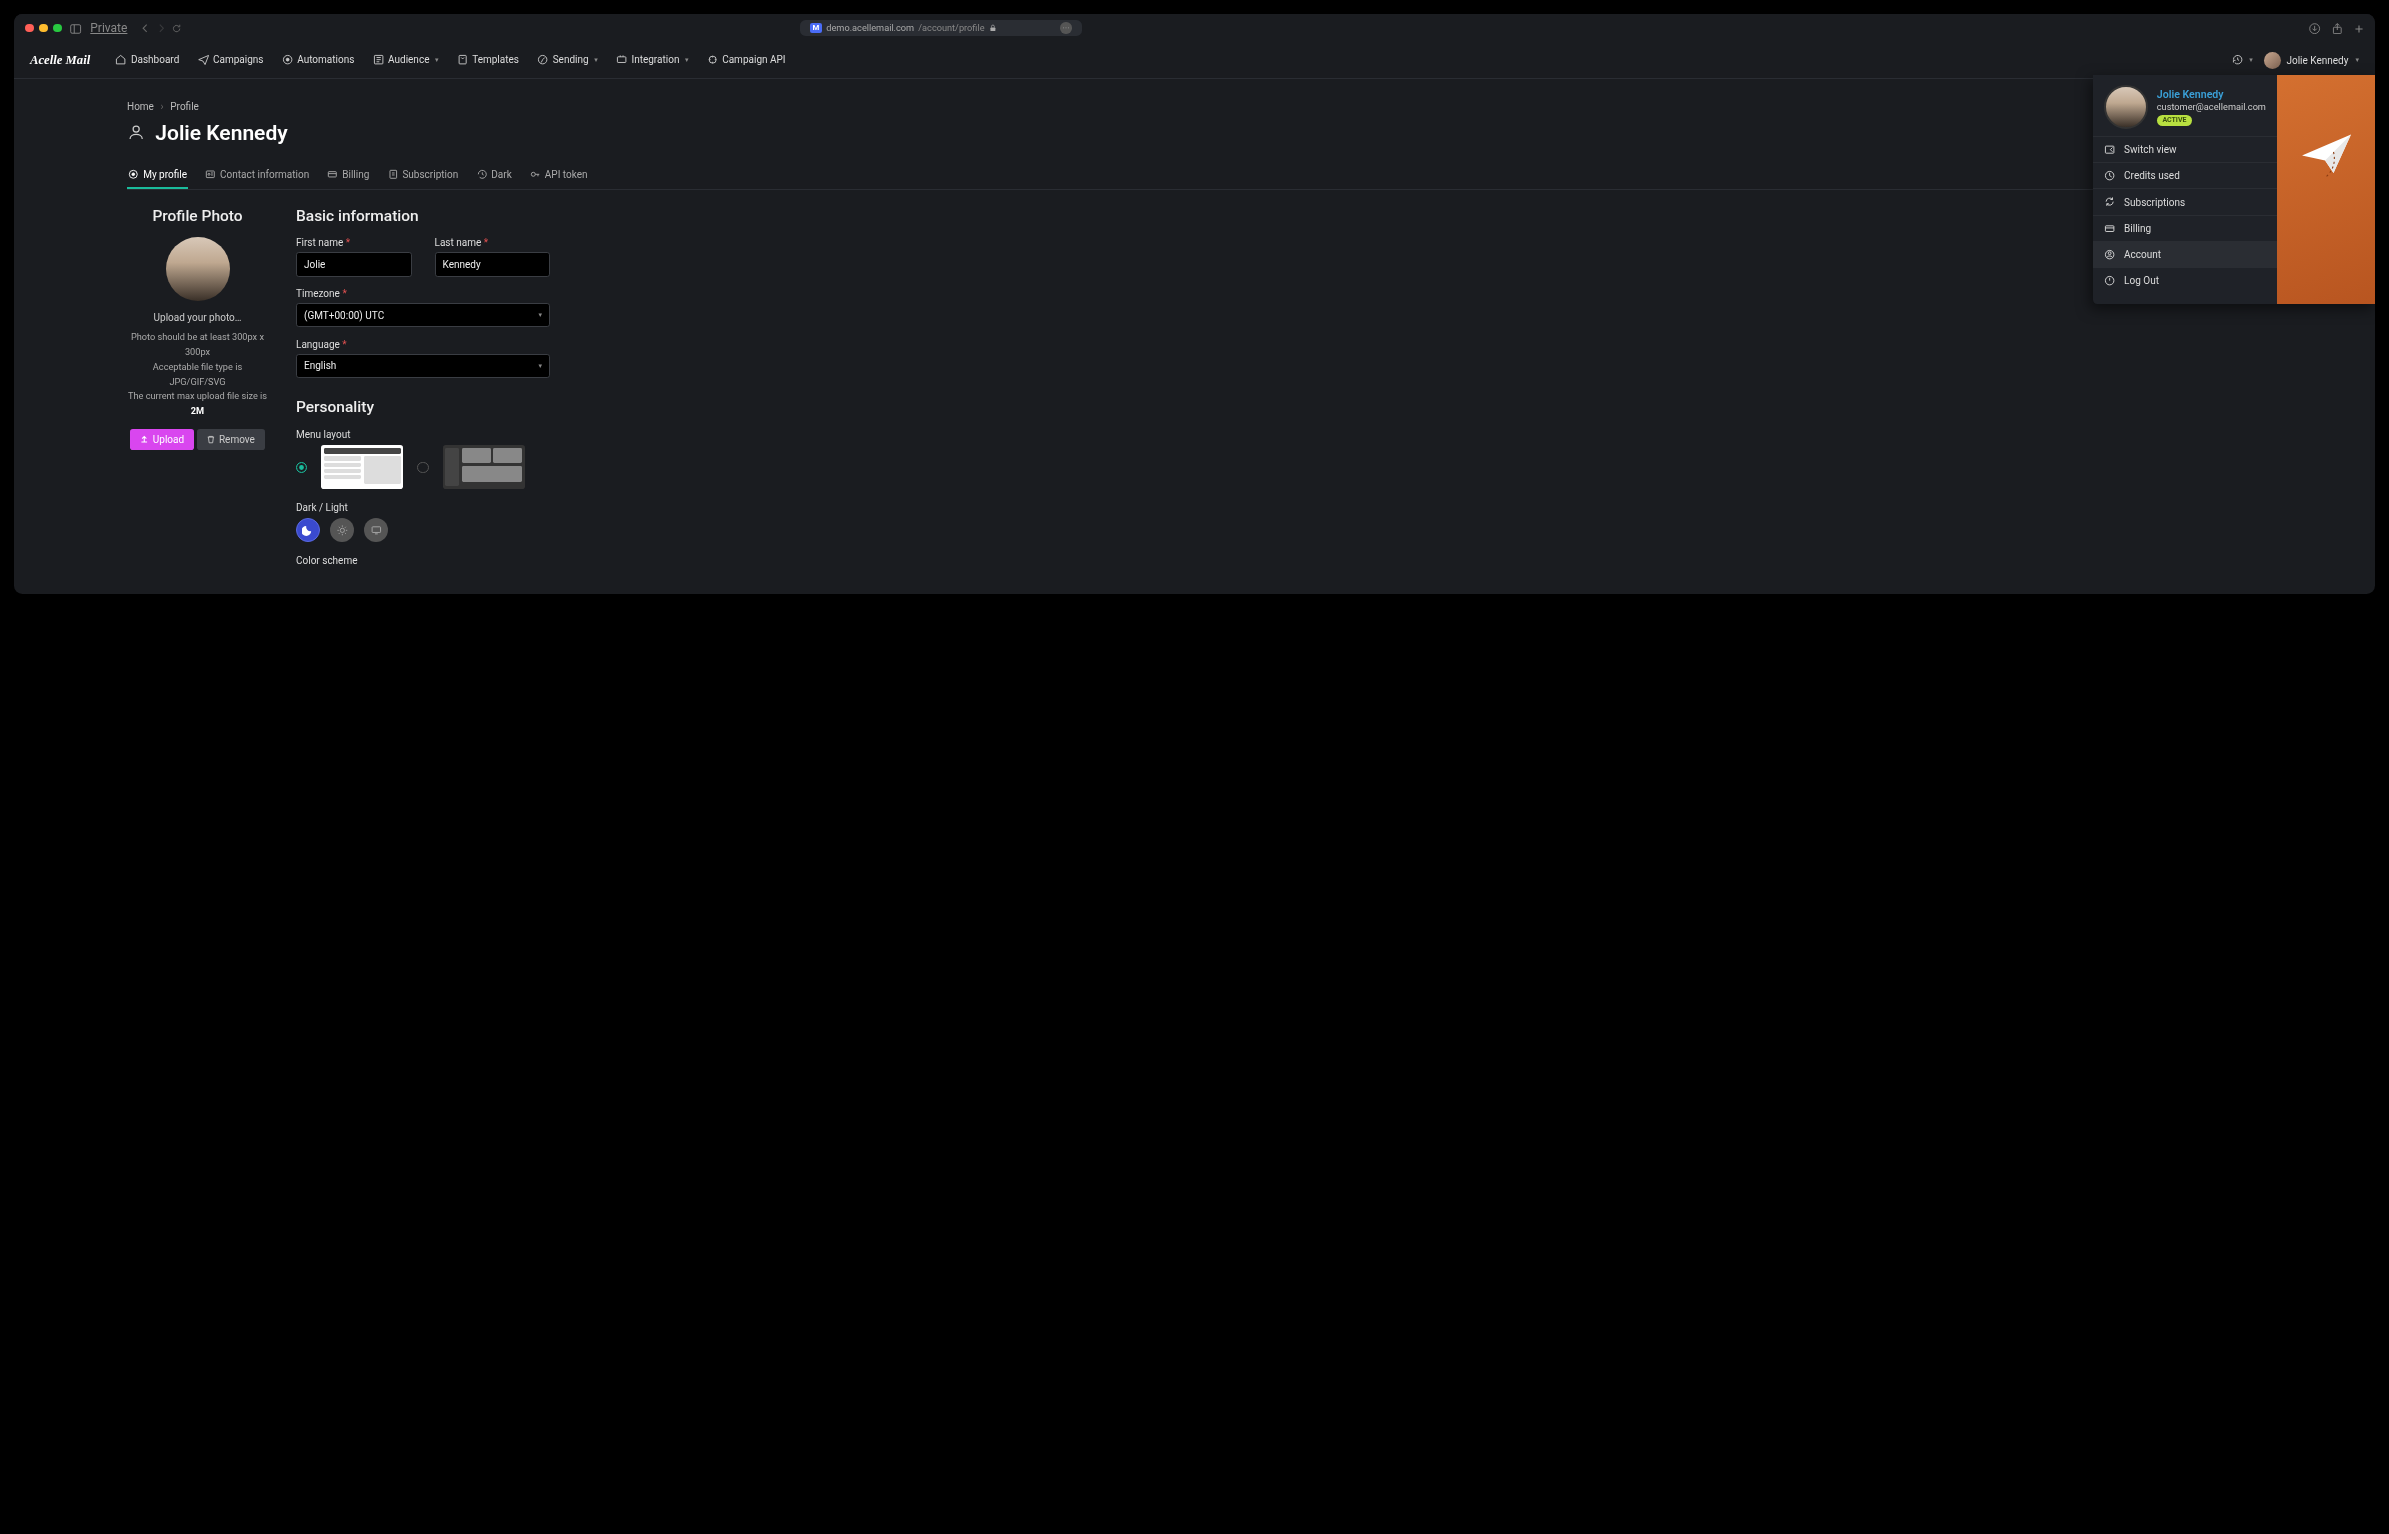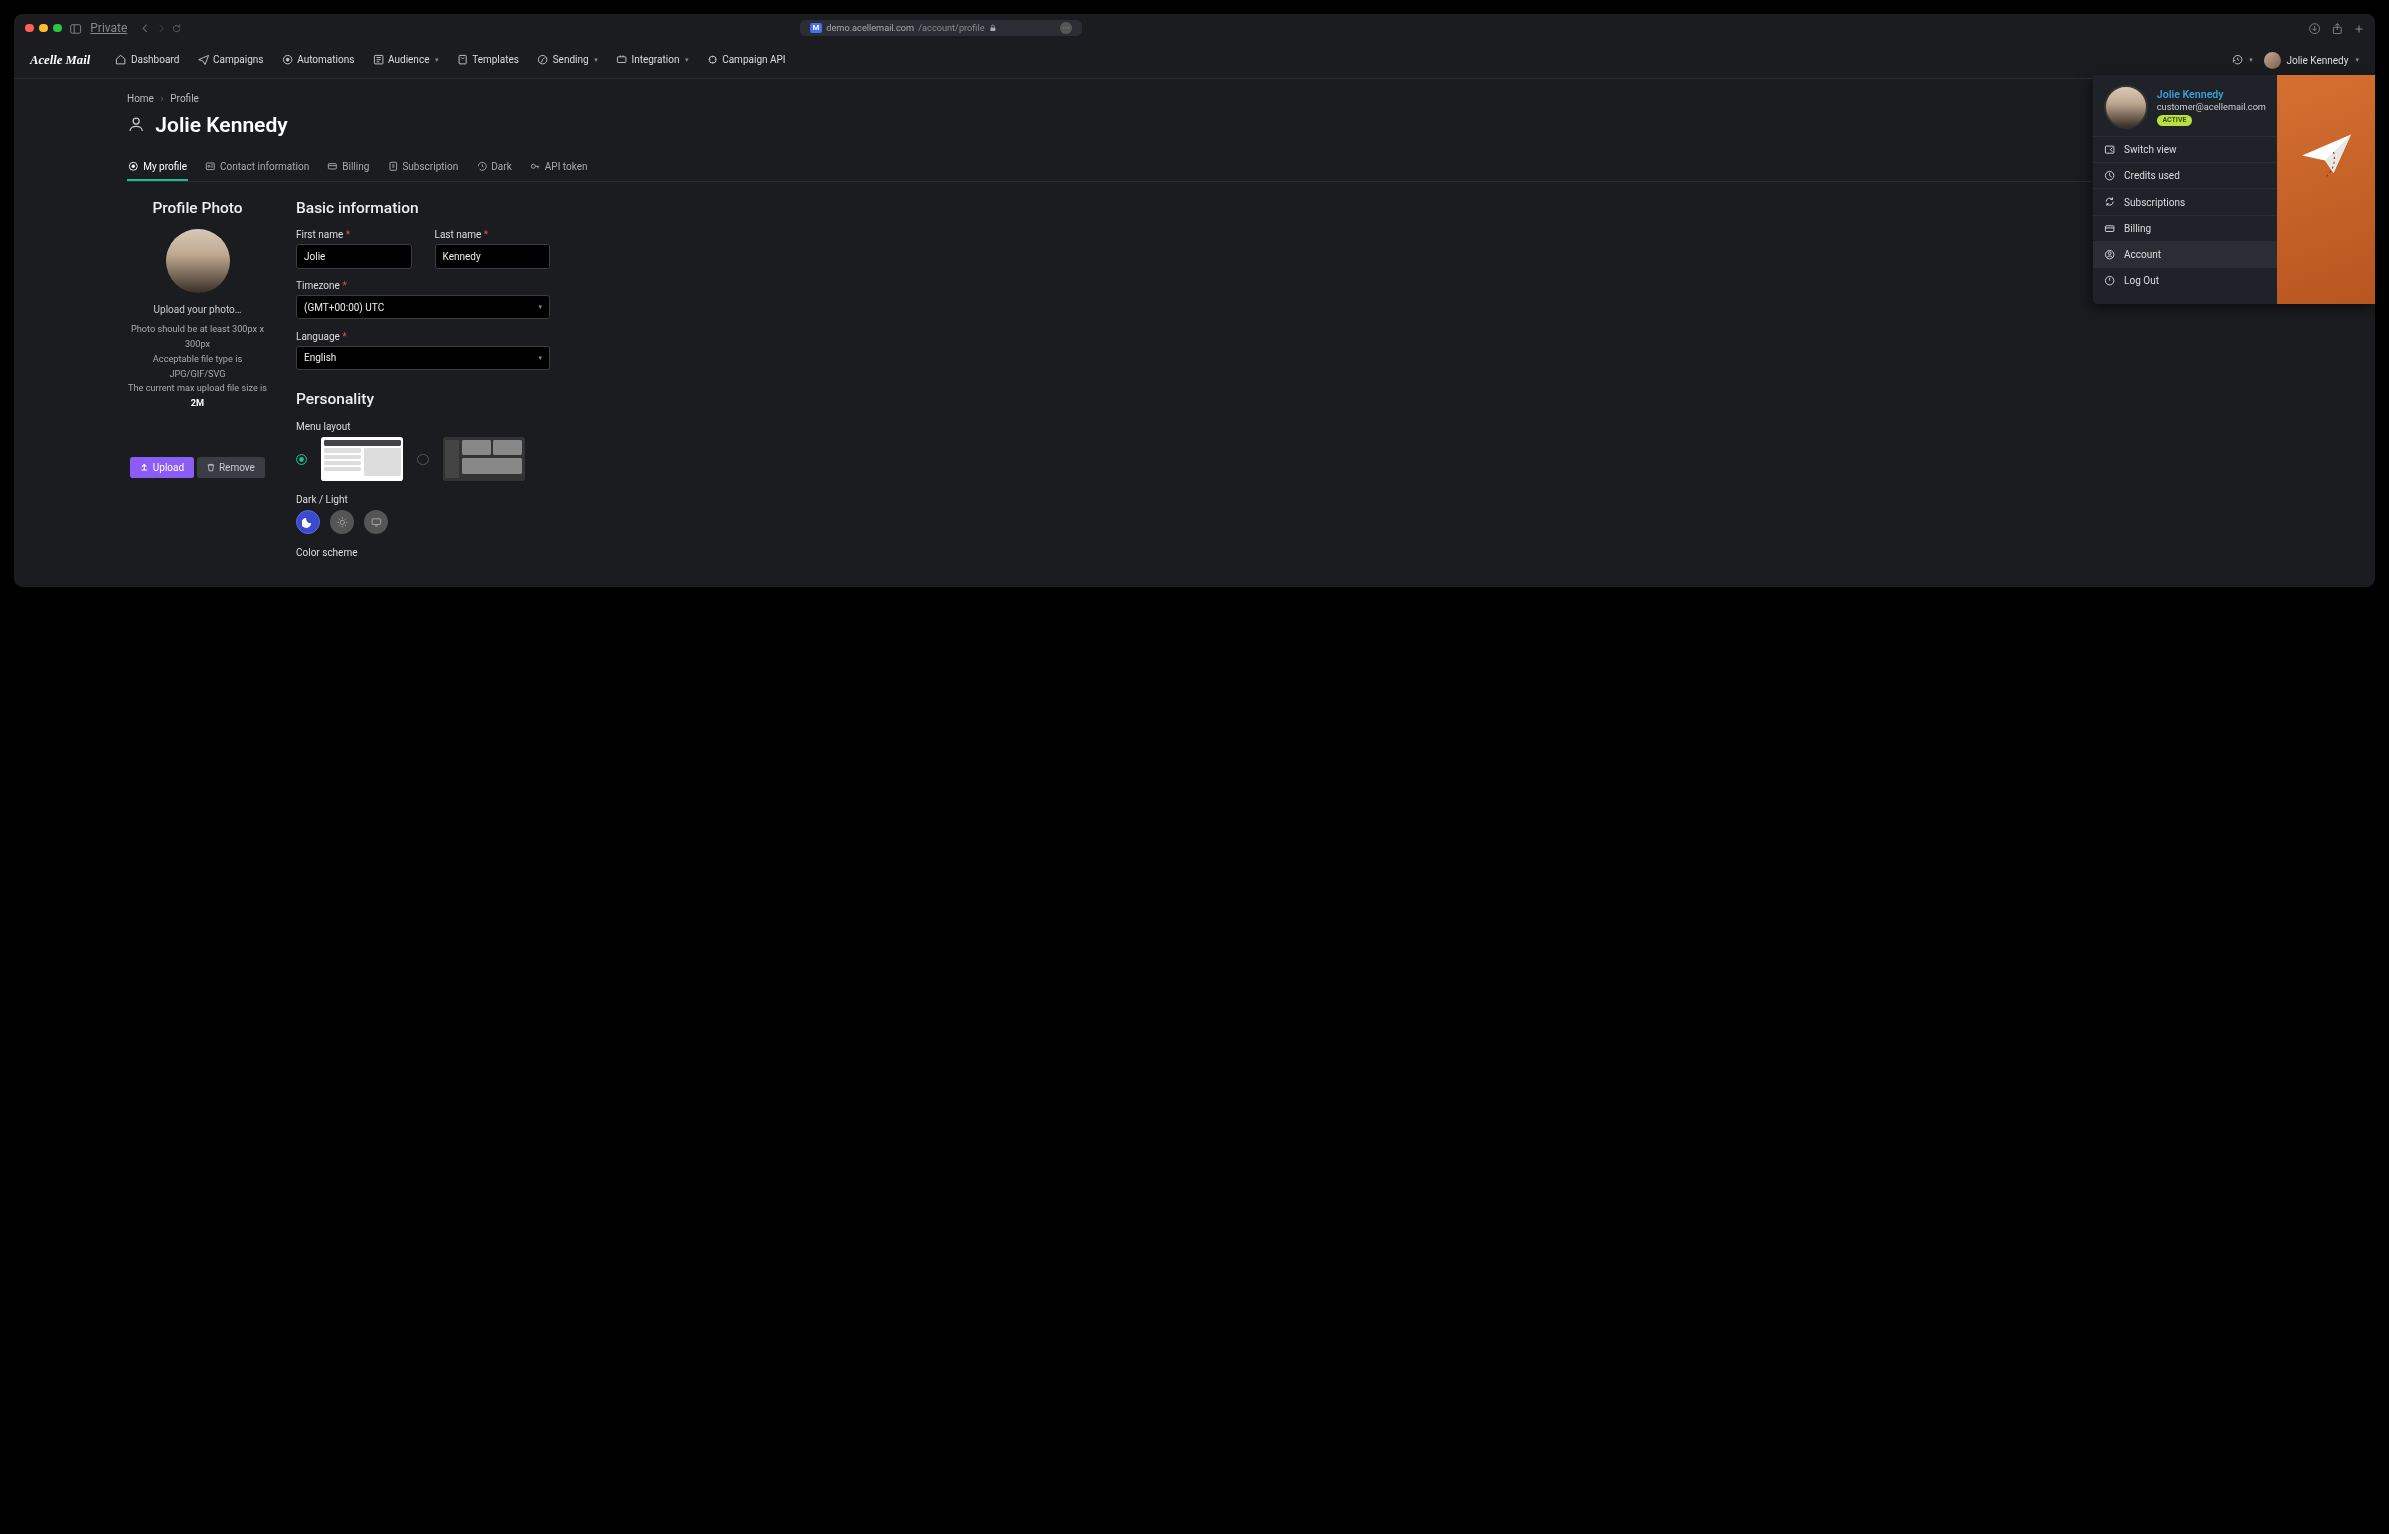--- a/index.html
+++ b/index.html
@@ -23,21 +23,21 @@
 .brand { font-style:italic; font-weight:600; font-size:12.7px; color:#fff; margin-right:14px; font-family: Georgia, serif;}
 .nav-item { display:flex; align-items:center; gap:4.2px; padding:4.2px 7px; color:#ddd; cursor:pointer; border-radius:2.8px; }
 .nav-item svg, .nav-item .ico { width:11.3px; height:11.3px; color:#ccc; }
 .chev { font-size:7px; color:#888; margin-left:1.4px;}
 .nav-spacer{flex:1;}
 .user-chip { display:flex; align-items:center; gap:5.6px; cursor:pointer; }
 .avatar-sm { width:17px; height:17px; border-radius:50%; background:linear-gradient(135deg,#c9a890,#7a6050); }
 
 
 .content { position:relative; padding:14px 28px 28px 113px; color:#ddd; min-height:508px; }
-.breadcrumb { font-size:10px; color:#bbb; margin-bottom:8.5px; }
+.breadcrumb { font-size:10px; color:#bbb; margin-bottom:8.5px;margin-top:8px; }
 .breadcrumb .sep{margin:0 4.2px; color:#666;}
 .page-title-row { display:flex; align-items:center; gap:10px; margin-bottom:17px; }
 .page-title-row h1 { font-size:21px; font-weight:600; color:#fff; }
 
 
 .tabs { display:flex; gap:15.5px; border-bottom:0.7px solid #2a2d33; margin-bottom:17px; }
 .tab { display:flex; align-items:center; gap:4.2px; padding:7px 1.4px; color:#aaa; font-size:10px; cursor:pointer; border-bottom:2.1px solid transparent; }
 .tab.active { color:#fff; border-bottom-color:#1abc9c; }
 
 
@@ -46,21 +46,21 @@
 .col-mid { flex:1; max-width:254px; }
 .col-right{ flex:1; max-width:198px; }
 
 h2.section { font-size:15.5px; font-weight:500; color:#eee; margin-bottom:12.7px; }
 .photo-circle { width:64px; height:64px; border-radius:50%; margin:5.6px auto 11.3px; background:linear-gradient(180deg,#d8c8b8 0%,#bfa890 40%,#3a3028 100%); }
 .hint { font-size:10px; color:#ccc; margin-bottom:7px; }
 .hint-small { font-size:9.2px; color:#aaa; line-height:1.6; margin-bottom:10px; }
 .hint-small b{color:#fff;}
 
 .btn { display:inline-flex; align-items:center; gap:4.2px; padding:5px 10px; border-radius:2.8px; font-size:10px; cursor:pointer; border:none; }
-.btn-teal { background:#8b5cf6; color:#fff;margin-top:36px; }
+.btn-teal { background:#d946ef; color:#fff; }
 .btn-grey { background:#3a3d43; color:#ccc; }
 
 .field { margin-bottom:11.3px; }
 .field label { display:block; font-size:10px; color:#ddd; margin-bottom:4.2px; }
 .req { color:#e05050; }
 .input, .select { width:100%; background:#000000; border:0.7px solid #3a3d43; border-radius:2.8px; padding:5.6px 7px; color:#eee; font-size:10px; }
 .select { display:flex; justify-content:space-between; align-items:center; cursor:pointer; }
 .two-col { display:flex; gap:23px; }
 .two-col .field{flex:1;}
 

